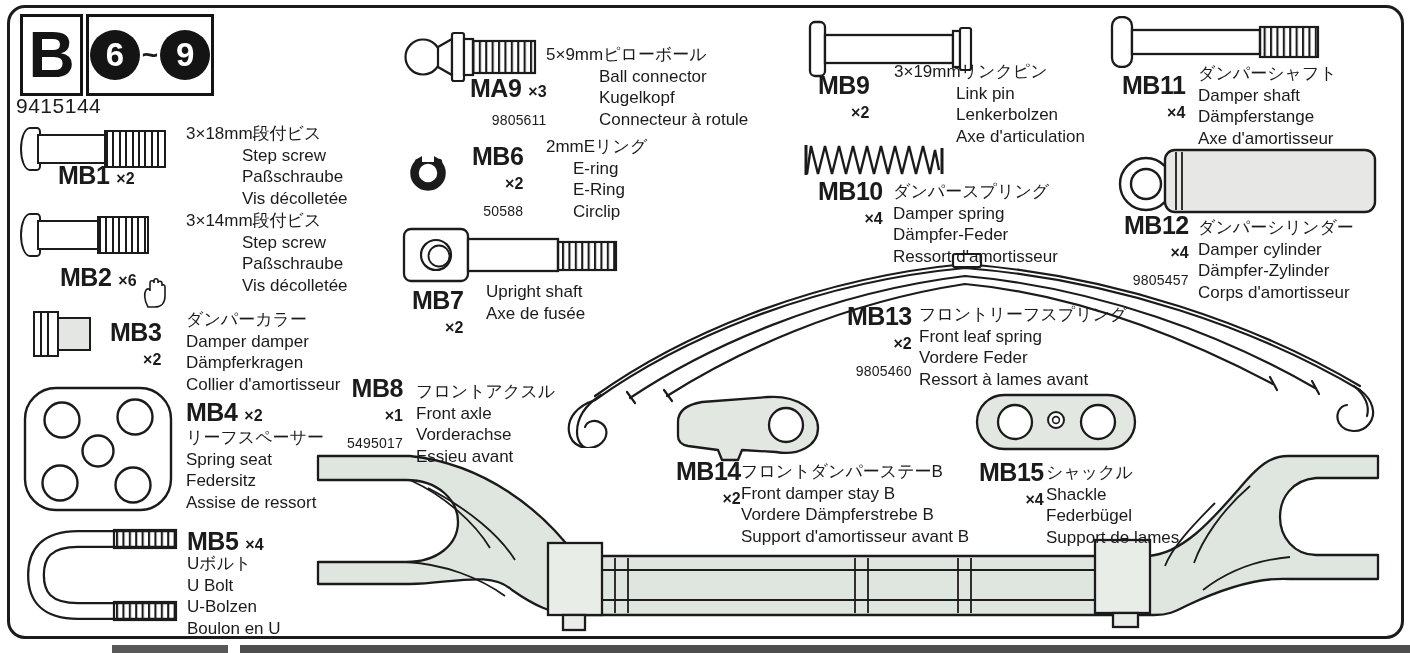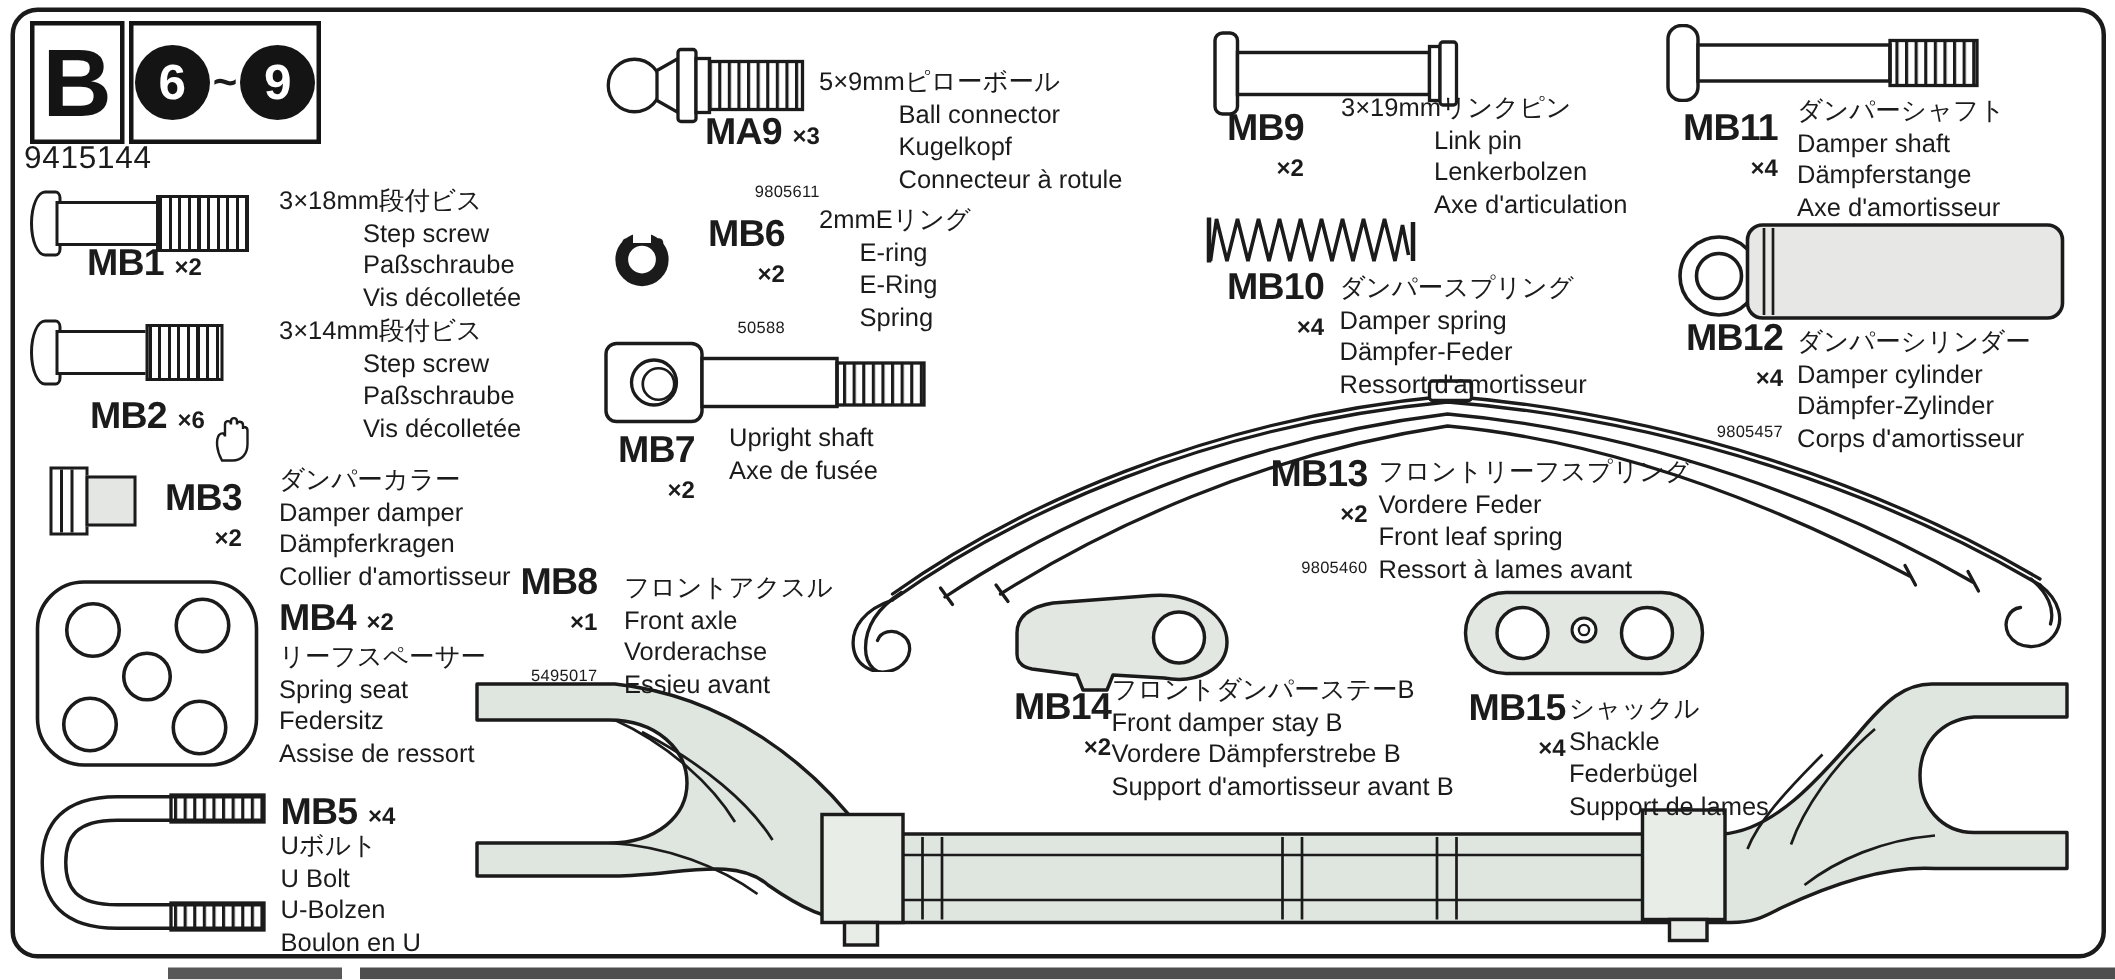--- a/index.html
+++ b/index.html
@@ -13,21 +13,21 @@
            align-items:center;justify-content:center;gap:1px;}
   .step-circle{display:inline-flex;width:50px;height:50px;border-radius:50%;background:#141414;
            color:#fff;font-weight:bold;font-size:33px;align-items:center;justify-content:center;}
   .tilde{font-weight:bold;font-size:28px;margin:0 1px;}
   .item-code{left:16px;top:94px;font-size:21px;letter-spacing:0.5px;text-align:center;}
   .plab{line-height:1;text-align:right;}
   .pid{font-weight:bold;font-size:25px;letter-spacing:-0.5px;display:block;}
   .inline .pid, .inline .qty{display:inline;}
   .qty{font-weight:bold;font-size:16px;display:block;margin-top:7px;margin-left:3px;}
   .inline .qty{margin-left:7px;}
-  .code{font-size:11px;display:block;margin-top:22px;letter-spacing:0.2px;}
+  .code{font-size:14px;display:block;margin-top:12px;letter-spacing:0.2px;}
   .names{font-size:17px;line-height:21.5px;white-space:nowrap;z-index:3;}
   .names div{height:21.5px;}
   .names .lat{margin-left:var(--ind,0px);}
   .draw{z-index:1;}
   
   .screwhead{position:absolute;border:2.3px solid #1b1b1b;background:#fff;
              border-radius:10px 4px 4px 10px / 22px 5px 5px 22px;}
   .shank{position:absolute;border:2.3px solid #1b1b1b;background:#fff;}
   .thr{position:absolute;border:2.3px solid #1b1b1b;background-color:#fff;
        background-image:repeating-linear-gradient(90deg,#1b1b1b 0 2.1px,transparent 2.1px 6.4px);}
@@ -294,21 +294,21 @@
   <div class="abs names" style="left:546px;top:44px;--ind:53px">
     <div class="ja">5×9mmピローボール</div>
     <div class="lat">Ball connector</div>
     <div class="lat">Kugelkopf</div>
     <div class="lat">Connecteur à rotule</div>
   </div>
   <div class="abs names" style="left:546px;top:136px;--ind:27px">
     <div class="ja">2mmEリング</div>
     <div class="lat">E-ring</div>
     <div class="lat">E-Ring</div>
-    <div class="lat">Spring</div>
+    <div class="lat">Circlip</div>
   </div>
   <div class="abs names" style="left:486px;top:281px">
     <div class="lat">Upright shaft</div>
     <div class="lat">Axe de fusée</div>
   </div>
   <div class="abs names" style="left:416px;top:381px">
     <div class="ja">フロントアクスル</div>
     <div class="lat">Front axle</div>
     <div class="lat">Vorderachse</div>
     <div class="lat">Essieu avant</div>
@@ -332,25 +332,25 @@
     <div class="lat">Axe d'amortisseur</div>
   </div>
   <div class="abs names" style="left:1198px;top:217px">
     <div class="ja">ダンパーシリンダー</div>
     <div class="lat">Damper cylinder</div>
     <div class="lat">Dämpfer-Zylinder</div>
     <div class="lat">Corps d'amortisseur</div>
   </div>
   <div class="abs names" style="left:919px;top:304px">
     <div class="ja">フロントリーフスプリング</div>
+    <div class="lat">Front leaf spring</div>
     <div class="lat">Vordere Feder</div>
-    <div class="lat">Front leaf spring</div>
     <div class="lat">Ressort à lames avant</div>
   </div>
-  <div class="abs names" style="left:741px;top:449px">
+  <div class="abs names" style="left:741px;top:461px">
     <div class="ja">フロントダンパーステーB</div>
     <div class="lat">Front damper stay B</div>
     <div class="lat">Vordere Dämpferstrebe B</div>
     <div class="lat">Support d'amortisseur avant B</div>
   </div>
   <div class="abs names" style="left:1046px;top:462px">
     <div class="ja">シャックル</div>
     <div class="lat">Shackle</div>
     <div class="lat">Federbügel</div>
     <div class="lat">Support de lames</div>

